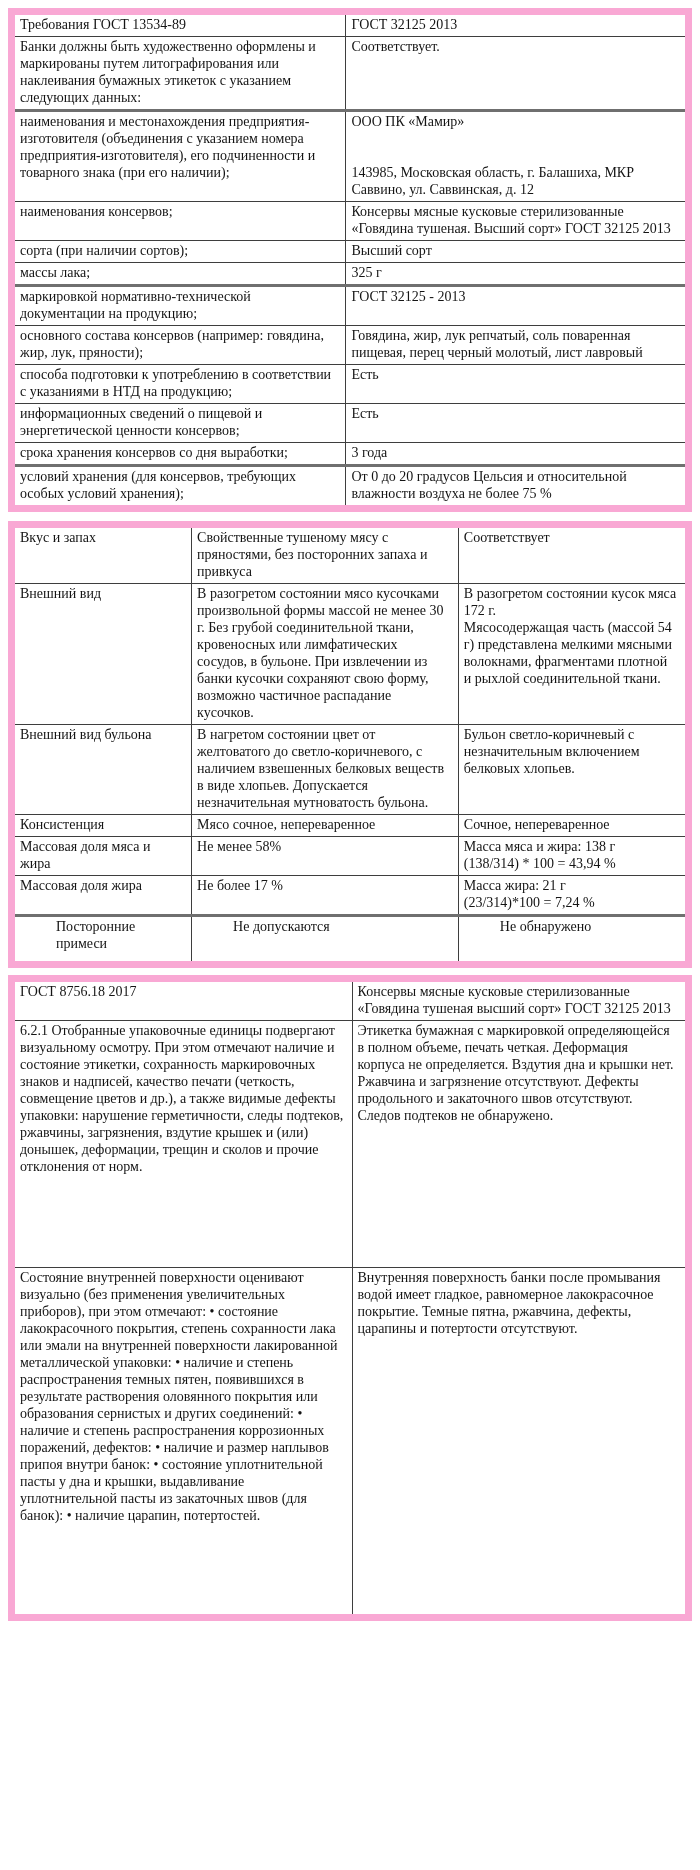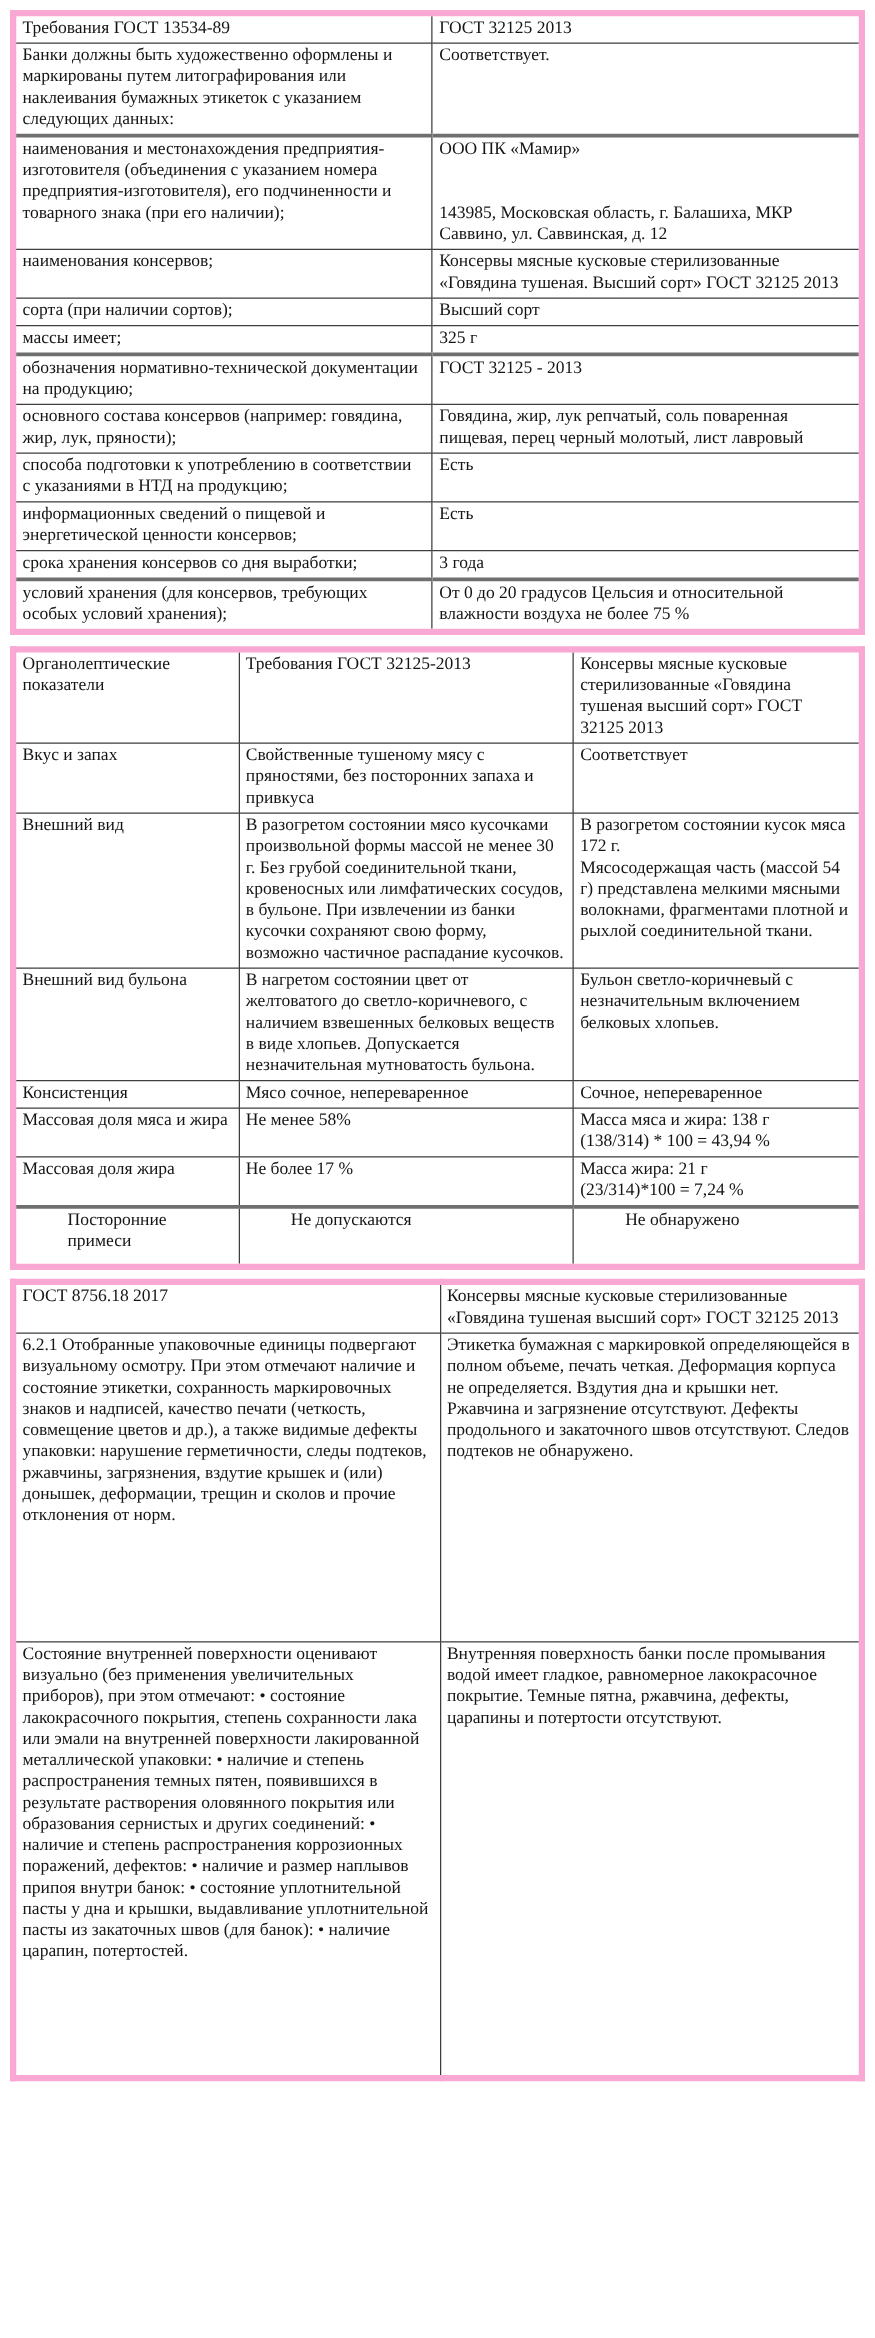--- a/index.html
+++ b/index.html
@@ -14,21 +14,21 @@
     line-height: 17px;
     color: #141414;
   }
   .doc {
     padding: 8px 8px 6px 8px;
   }
   table.gost {
     width: 100%;
     border-collapse: collapse;
     table-layout: fixed;
-    border: 5px solid #f9a8d4;
+    border: 7px solid #f9a8d4;
   }
   table.gost + table.gost { }
   .tbl-gap1 { margin-bottom: 9px; }
   .tbl-gap2 { margin-bottom: 7px; }
   td, th {
     border: 1px solid #3e3e3e;
     vertical-align: top;
     text-align: left;
     font-weight: normal;
     padding: 1px 7px 3px 5px;
@@ -72,25 +72,25 @@
       </tr>
       <tr>
         <td>наименования консервов;</td>
         <td>Консервы мясные кусковые стерилизованные «Говядина тушеная. Высший сорт» ГОСТ 32125 2013</td>
       </tr>
       <tr>
         <td>сорта (при наличии сортов);</td>
         <td>Высший сорт</td>
       </tr>
       <tr>
-        <td>массы имеет;</td>
+        <td>массы лака;</td>
         <td>325 г</td>
       </tr>
       <tr class="thick-top">
-        <td>обозначения нормативно-технической документации на продукцию;</td>
+        <td>маркировкой нормативно-технической документации на продукцию;</td>
         <td>ГОСТ 32125 - 2013</td>
       </tr>
       <tr>
         <td>основного состава консервов (например: говядина, жир, лук, пряности);</td>
         <td>Говядина, жир, лук репчатый, соль поваренная пищевая, перец черный молотый, лист лавровый</td>
       </tr>
       <tr>
         <td>способа подготовки к употреблению в соответствии с указаниями в НТД на продукцию;</td>
         <td>Есть</td>
       </tr>
@@ -109,25 +109,20 @@
     </tbody>
   </table>
 
   <table class="gost tbl-gap2">
     <colgroup>
       <col style="width:26.6%">
       <col style="width:39.4%">
       <col style="width:34%">
     </colgroup>
     <tbody>
-      <tr>
-        <th>Органолептические показатели</th>
-        <th>Требования ГОСТ 32125-2013</th>
-        <th>Консервы мясные кусковые стерилизованные «Говядина тушеная высший сорт» ГОСТ 32125 2013</th>
-      </tr>
       <tr>
         <td>Вкус и запах</td>
         <td>Свойственные тушеному мясу с пряностями, без посторонних запаха и привкуса</td>
         <td>Соответствует</td>
       </tr>
       <tr>
         <td>Внешний вид</td>
         <td>В разогретом состоянии мясо кусочками произвольной формы массой не менее 30 г. Без грубой соединительной ткани, кровеносных или лимфатических сосудов, в бульоне. При извлечении из банки кусочки сохраняют свою форму, возможно частичное распадание кусочков.</td>
         <td>В разогретом состоянии кусок мяса 172 г.
 Мясосодержащая часть (массой 54 г) представлена мелкими мясными волокнами, фрагментами плотной и рыхлой соединительной ткани.</td>

